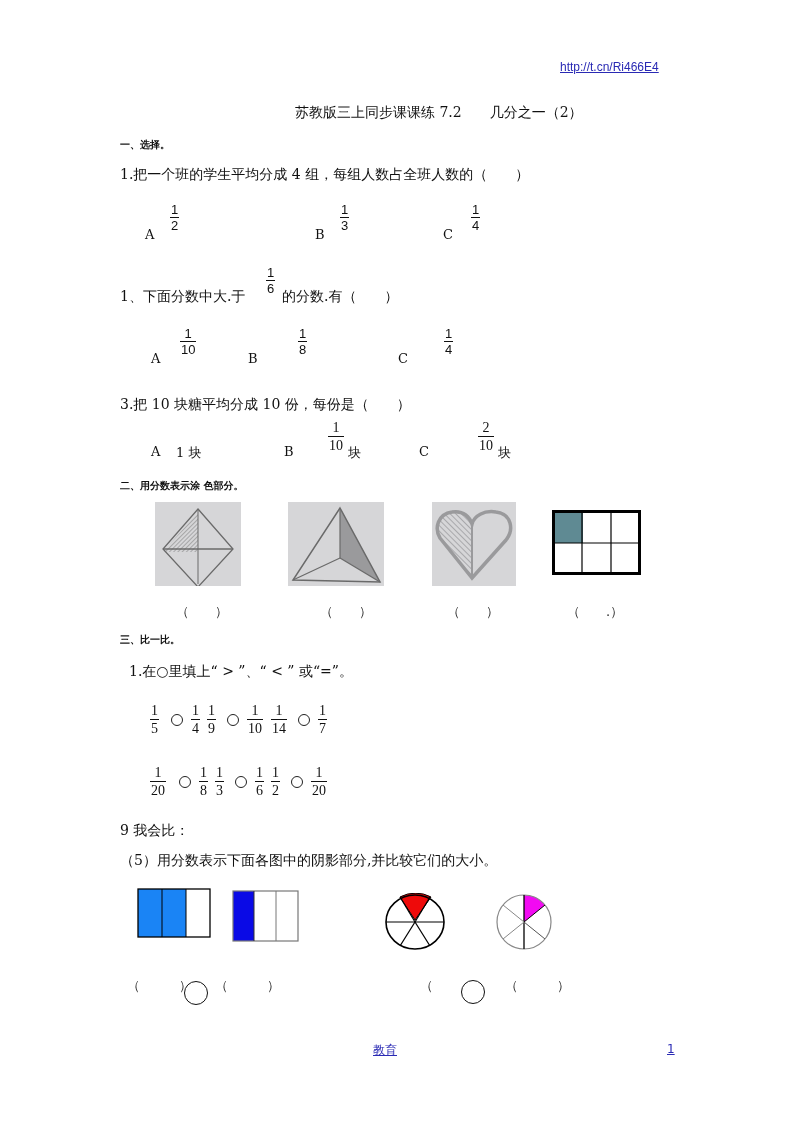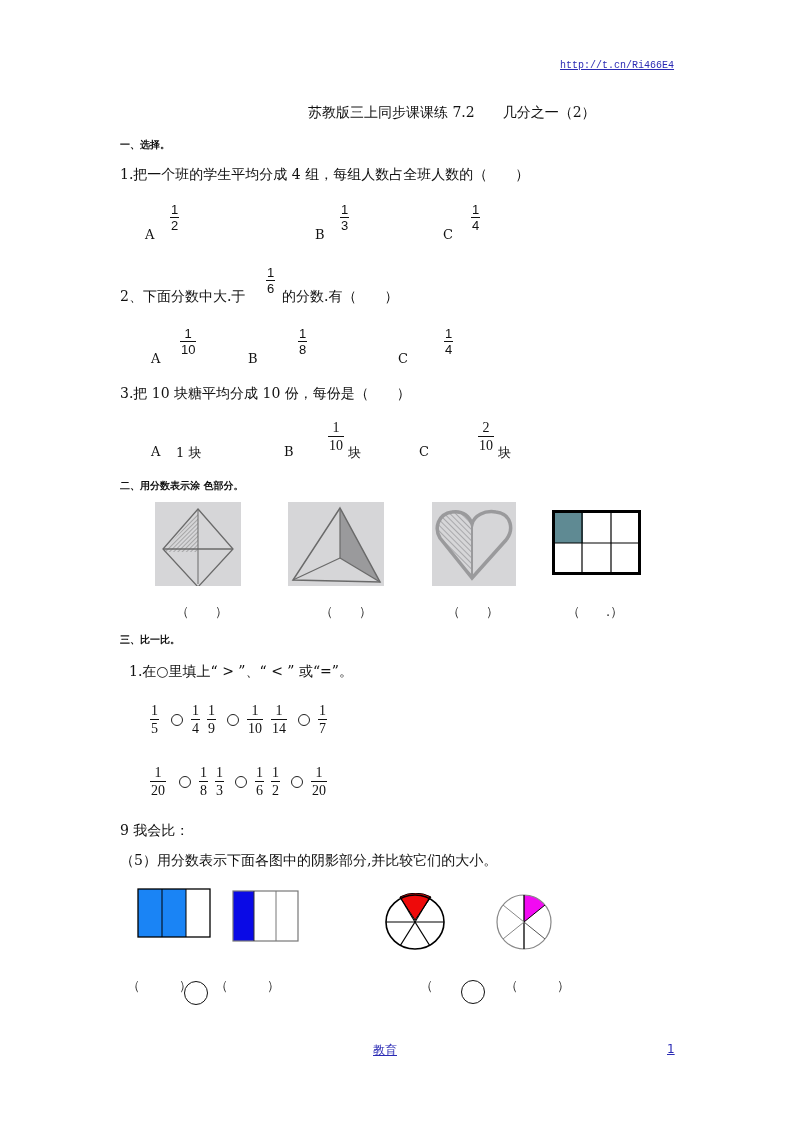--- a/index.html
+++ b/index.html
@@ -1,38 +1,38 @@
 <!DOCTYPE html>
 <html><head>
 <meta charset="utf-8">
 <style>
   html, body { margin: 0; padding: 0; background: #ffffff; }
   body { width: 793px; height: 1122px; position: relative; overflow: hidden;
          font-family: "DejaVu Serif", "Liberation Serif", serif; color: #111; }
   .abs { position: absolute; white-space: nowrap; }
-  .link { color: #2a2ab4; text-decoration: underline; font-family: Liberation Mono, monospace; font-size: 10px; }
+  .link { color: #2a2ab4; text-decoration: underline; font-family: Liberation Sans, sans-serif; font-size: 12px; }
   .title { font-size: 14px; }
   .heading { font-size: 10px; font-weight: bold; font-family: "DejaVu Sans", "Liberation Sans", sans-serif; }
   .q { font-size: 14px; }
   .opt { font-size: 13px; }
   .frac { position: absolute; display: inline-flex; flex-direction: column; align-items: center;
           font-family: "Liberation Sans", "DejaVu Sans", sans-serif; font-size: 13px; line-height: 15px; }
   .frac .num { padding: 0 1px; }
   .frac .den { border-top: 1px solid #111; padding: 0 1px; }
   .frac.serif { font-family: "Liberation Serif", "DejaVu Serif", serif; font-size: 14px; line-height: 17px; }
   .circle-op { position: absolute; width: 10px; height: 10px; border: 1px solid #222; border-radius: 50%; }
   .paren { font-size: 13px; color: #333; }
   .big-circle { position: absolute; width: 22px; height: 22px; border: 1px solid #111; border-radius: 50%; }
   .footer-link { color: #2a2ab4; text-decoration: underline; font-size: 12px; font-family: "DejaVu Sans", "Liberation Sans", sans-serif; }
 </style>
 </head>
 <body>
 
 <a class="abs link" style="left:560px; top:60px;">http://t.cn/Ri466E4</a>
-<div class="abs title" style="left:308px; top:104px;">苏教版三上同步课课练 7.2　　几分之一（2）</div>
+<div class="abs title" style="left:295px; top:104px;">苏教版三上同步课课练 7.2　　几分之一（2）</div>
 
 <div class="abs heading" style="left:120px; top:138px;">一、选择。</div>
 <div class="abs q" style="left:120px; top:166px;">1.把一个班的学生平均分成 4 组，每组人数占全班人数的（　　）</div>
 
 <div>
   <span class="abs opt" style="left:145px; top:227px;">A</span>
   <span class="frac" style="left:170px; top:202px;">
       <span class="num">1</span>
       <span class="den">2</span>
     </span>
@@ -41,21 +41,21 @@
       <span class="num">1</span>
       <span class="den">3</span>
     </span>
   <span class="abs opt" style="left:443px; top:227px;">C</span>
   <span class="frac" style="left:471px; top:202px;">
       <span class="num">1</span>
       <span class="den">4</span>
     </span>
 </div>
 
-<span class="abs q" style="left:120px; top:288px;">2、下面分数中大.于</span>
+<span class="abs q" style="left:120px; top:288px;">1、下面分数中大.于</span>
 <span class="frac" style="left:266px; top:265px;">
     <span class="num">1</span>
     <span class="den">6</span>
   </span>
 <span class="abs q" style="left:282px; top:288px;">的分数.有（　　）</span>
 
 <div>
   <span class="abs opt" style="left:151px; top:351px;">A</span>
   <span class="frac" style="left:180px; top:326px;">
       <span class="num">1</span>
@@ -66,21 +66,21 @@
       <span class="num">1</span>
       <span class="den">8</span>
     </span>
   <span class="abs opt" style="left:398px; top:351px;">C</span>
   <span class="frac" style="left:444px; top:326px;">
       <span class="num">1</span>
       <span class="den">4</span>
     </span>
 </div>
 
-<div class="abs q" style="left:120px; top:385px;">3.把 10 块糖平均分成 10 份，每份是（　　）</div>
+<div class="abs q" style="left:120px; top:396px;">3.把 10 块糖平均分成 10 份，每份是（　　）</div>
 <div>
   <span class="abs opt" style="left:151px; top:444px;">A</span>
   <span class="abs opt" style="left:176px; top:444px;">1 块</span>
   <span class="abs opt" style="left:284px; top:444px;">B</span>
   <span class="frac serif" style="left:328px; top:419px;">
       <span class="num">1</span>
       <span class="den">10</span>
     </span>
   <span class="abs opt" style="left:348px; top:444px;">块</span>
   <span class="abs opt" style="left:419px; top:444px;">C</span>

